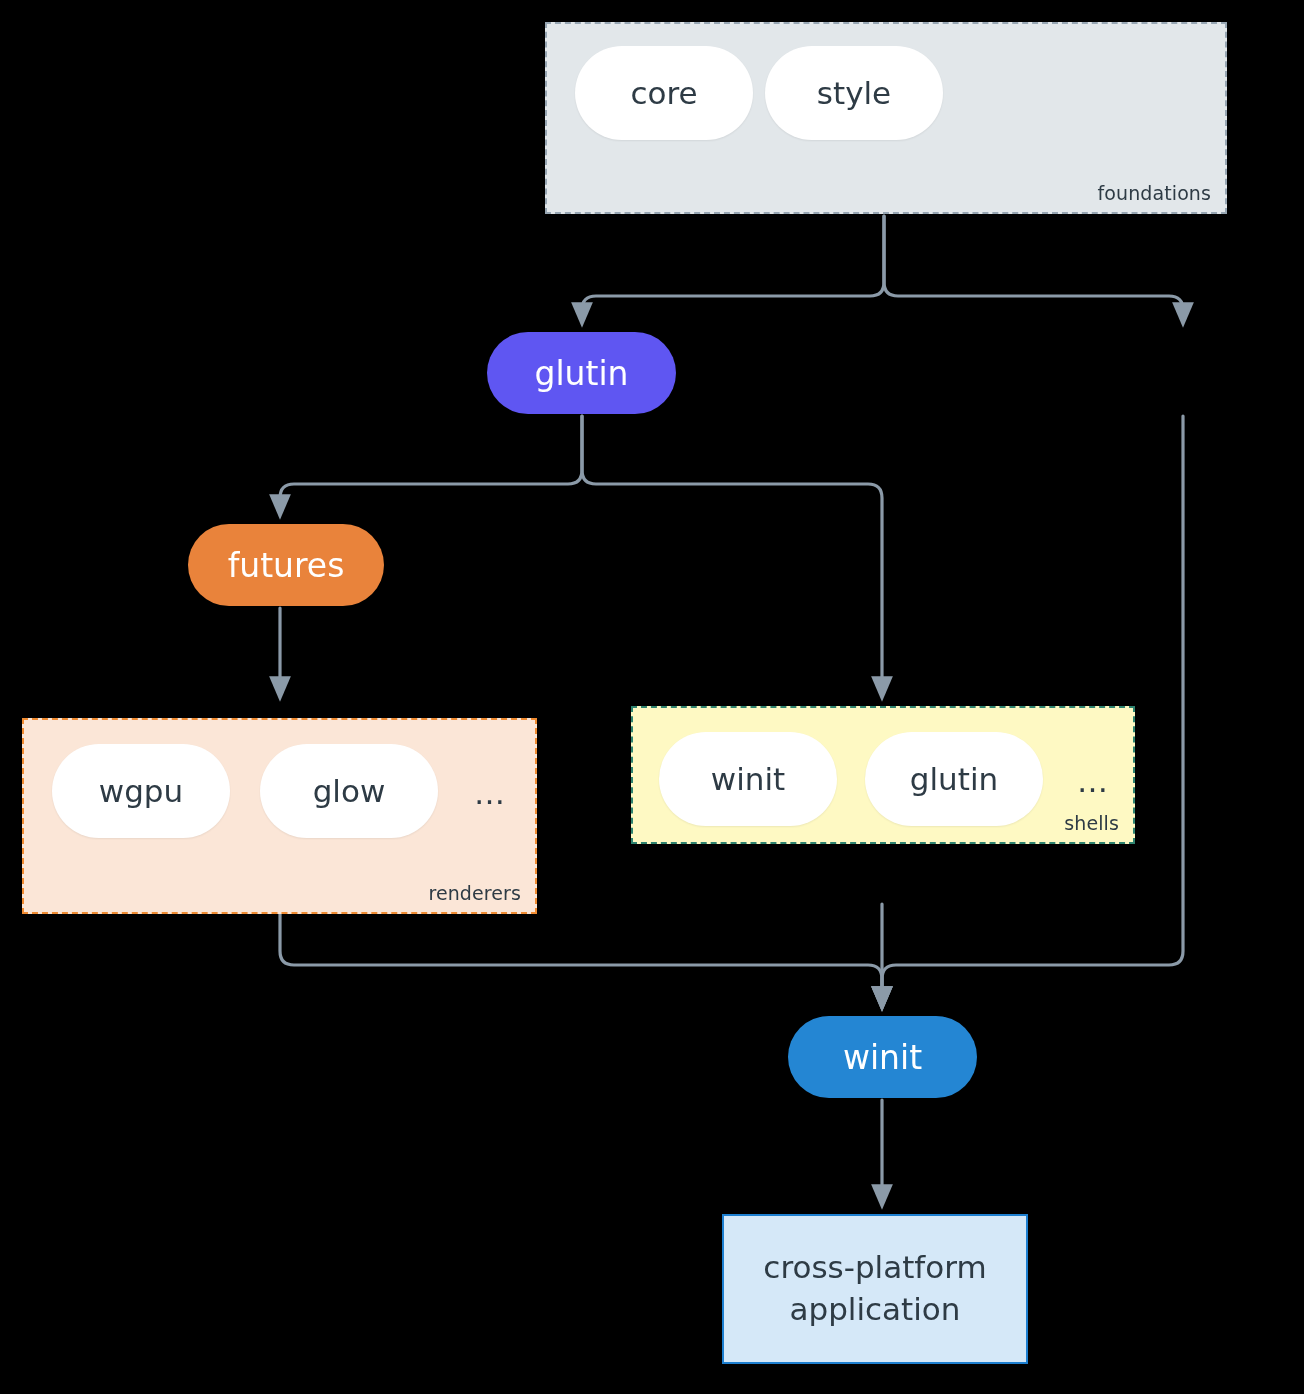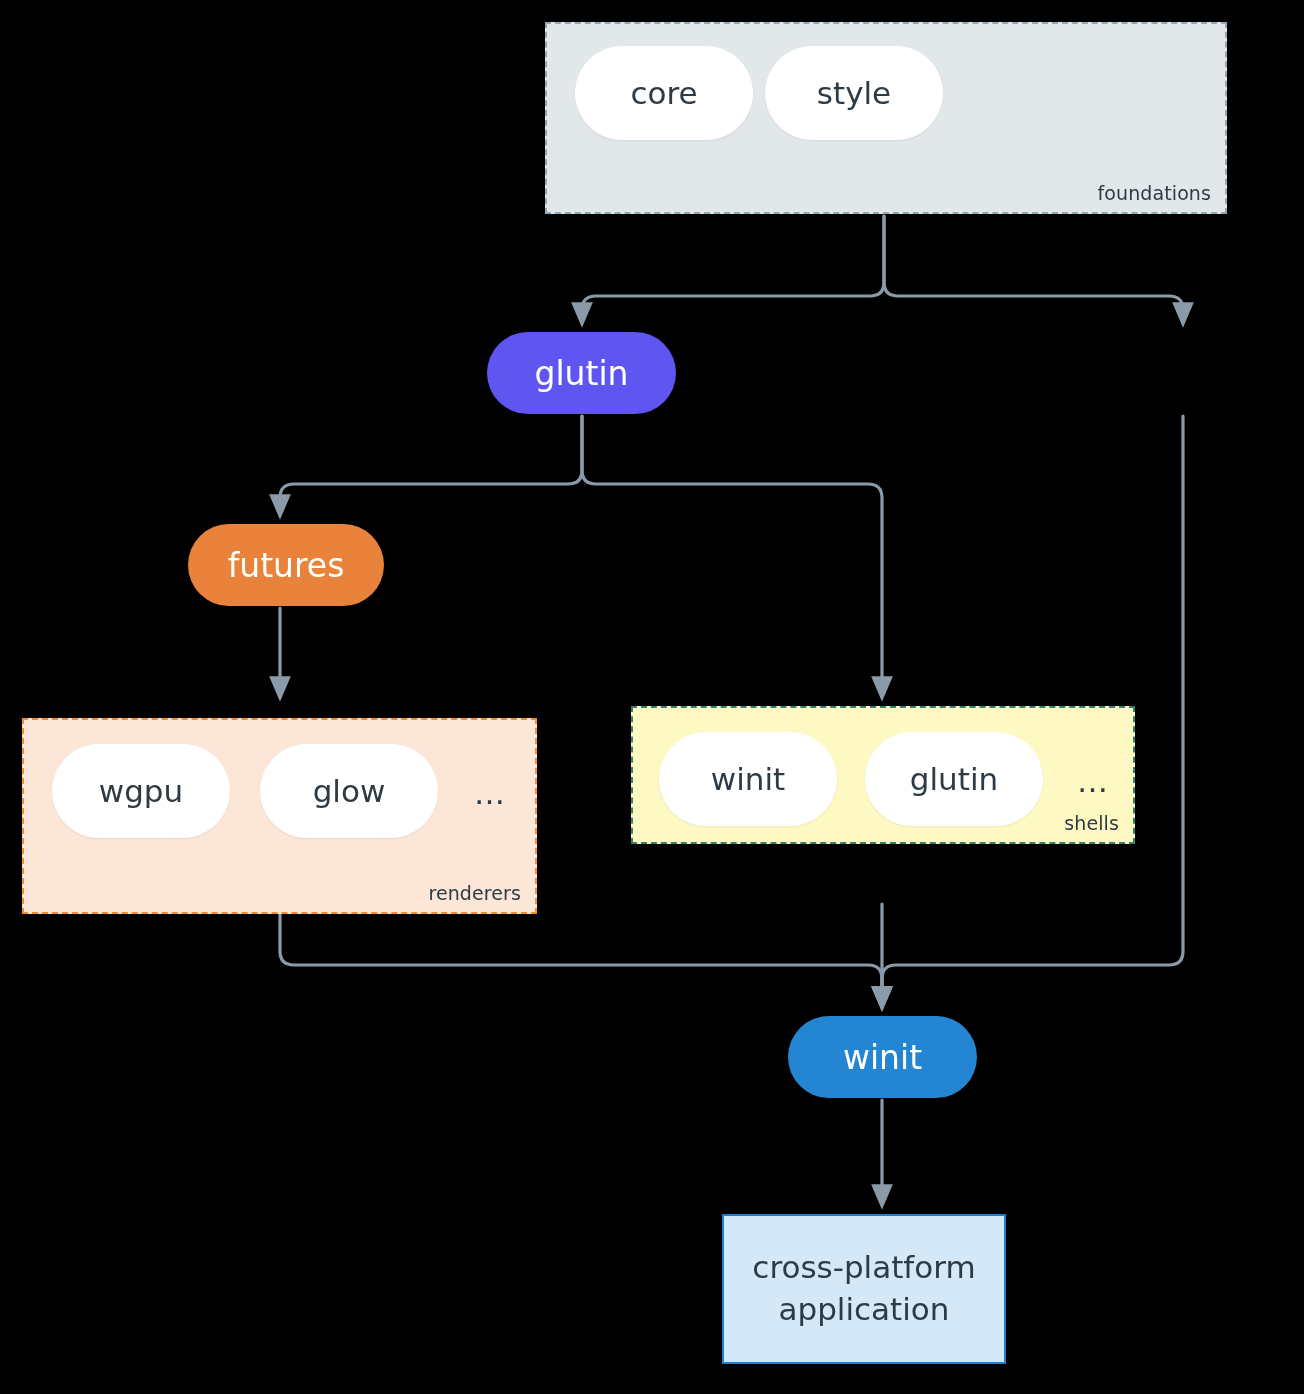--- a/index.html
+++ b/index.html
@@ -158,21 +158,21 @@
     width: 189px;
     height: 82px;
     background: #2486d3;
   }
 
   
   #node-app {
     position: absolute;
     left: 722px;
     top: 1214px;
-    width: 284px;
+    width: 306px;
     height: 150px;
     box-sizing: border-box;
     background: #d5e8f8;
     border: 2px solid #1d7fd0;
     color: #2e3b45;
     font-size: 31px;
     line-height: 1.35;
     text-align: center;
     display: flex;
     align-items: center;

